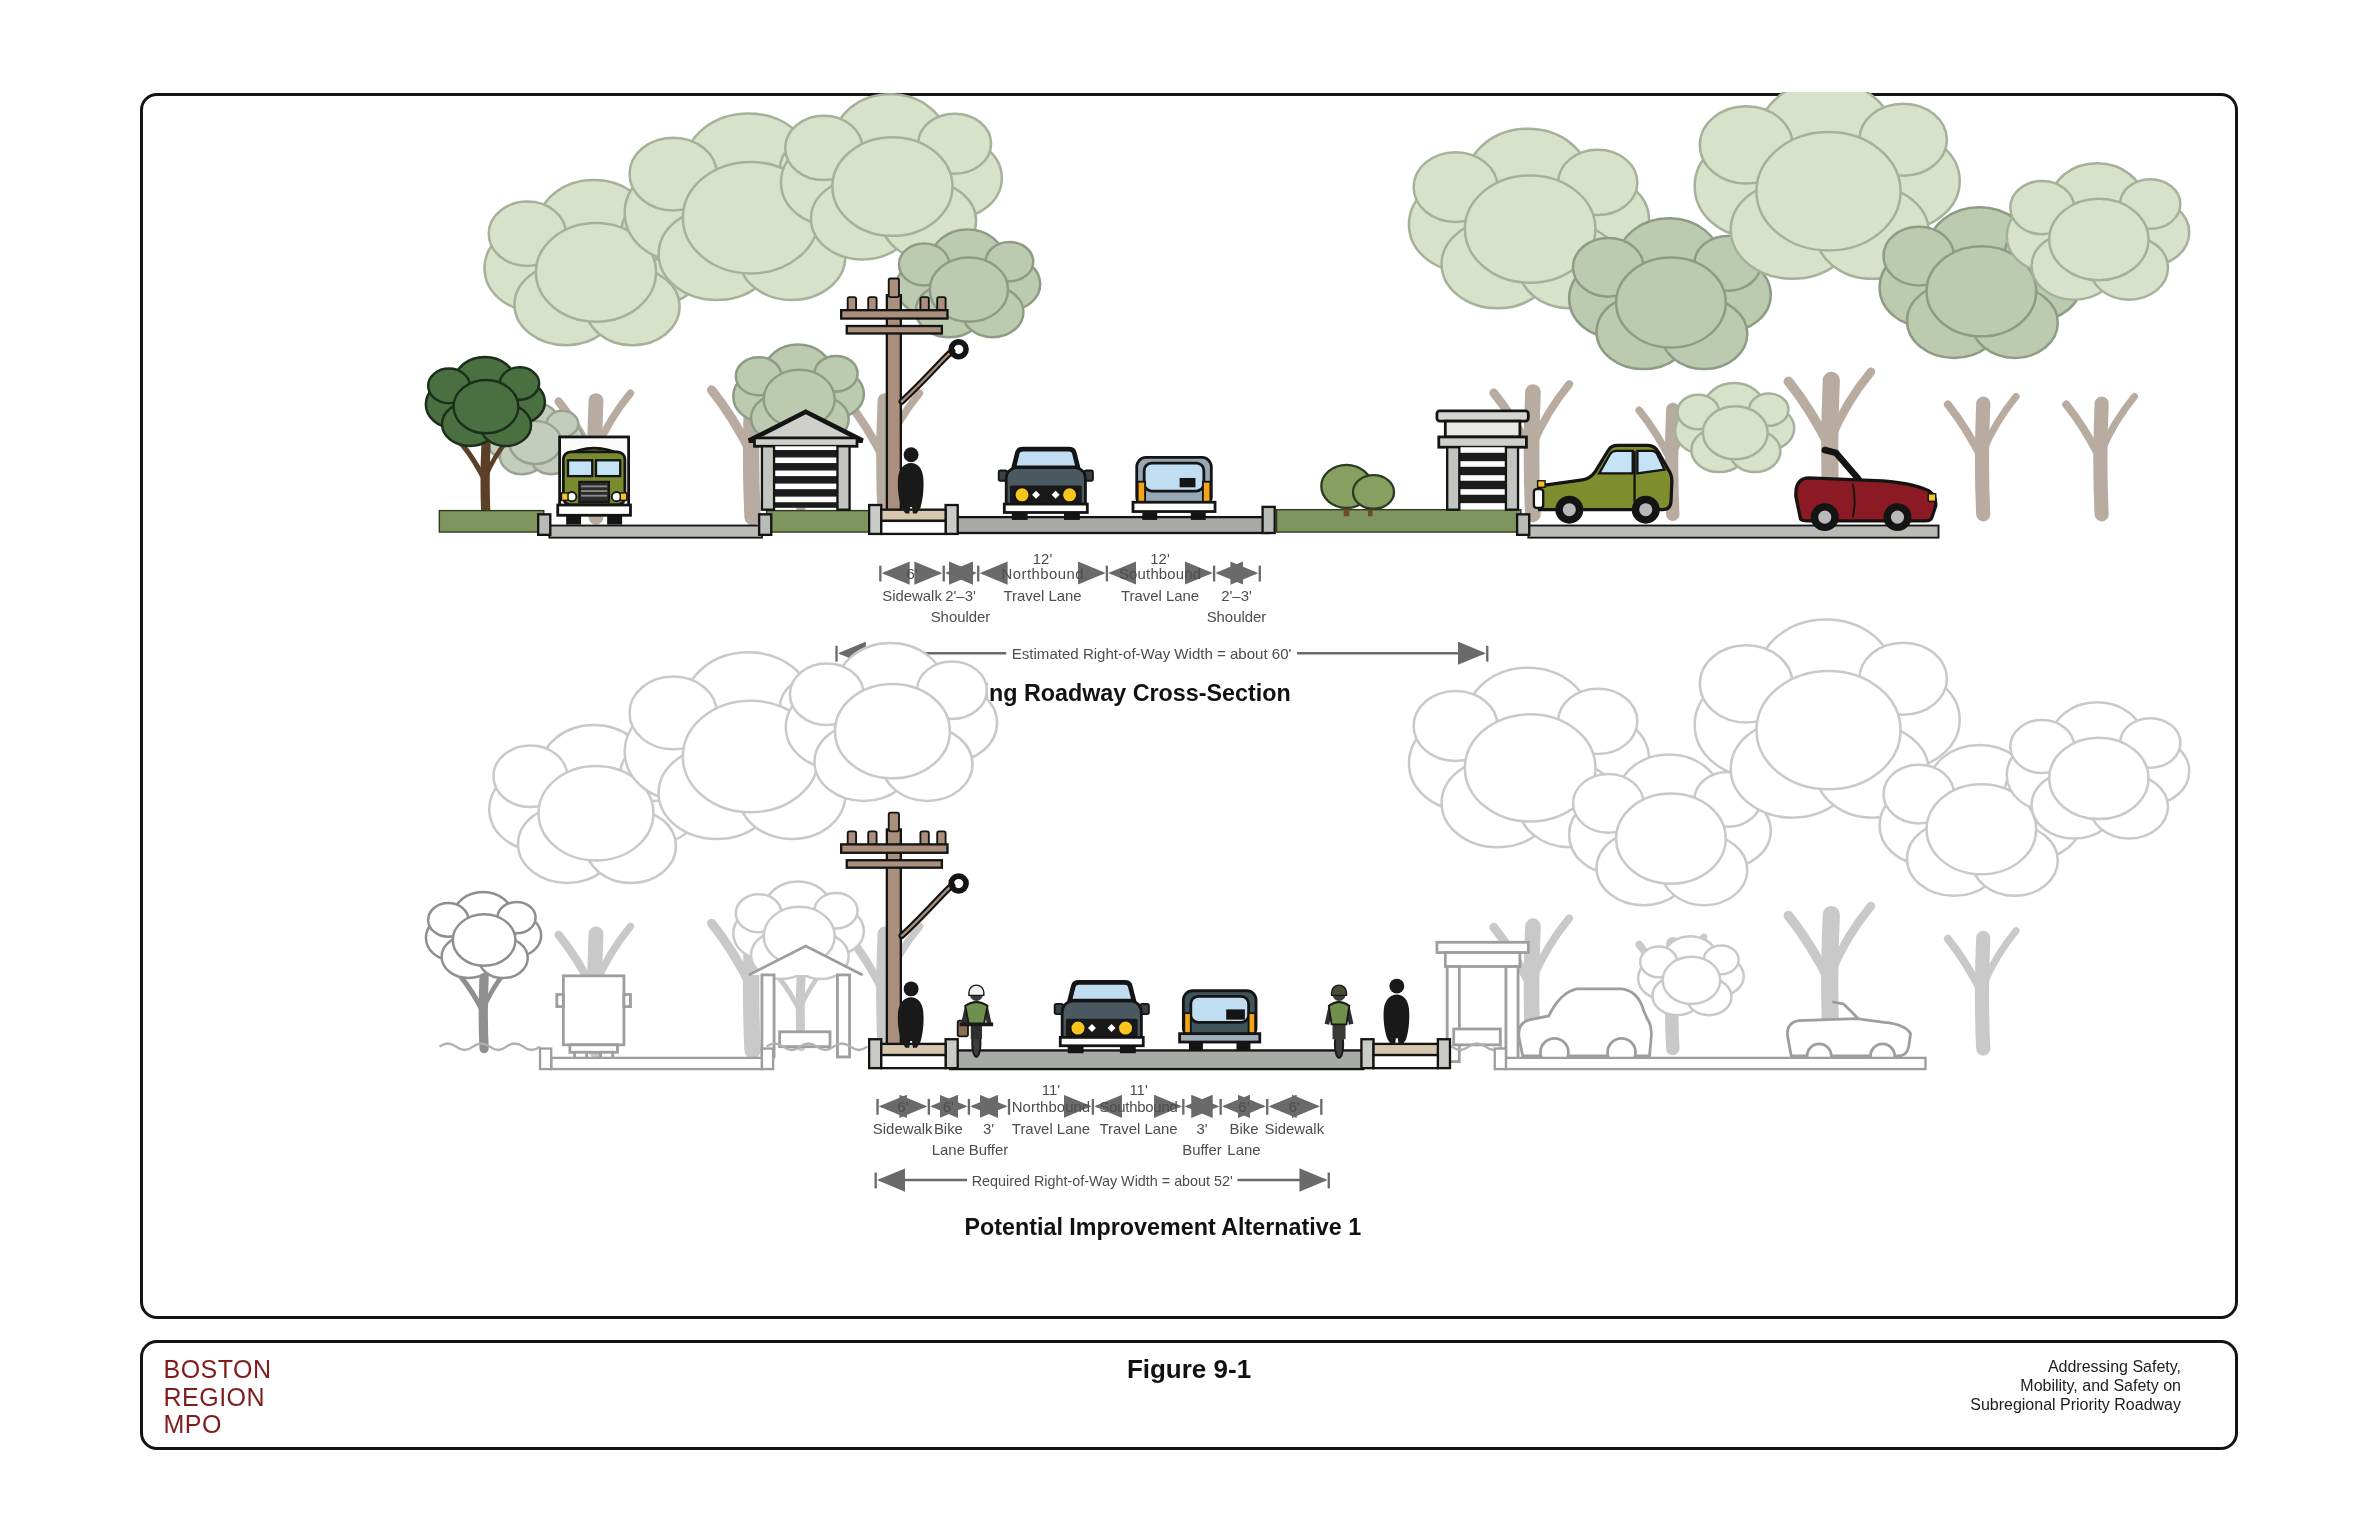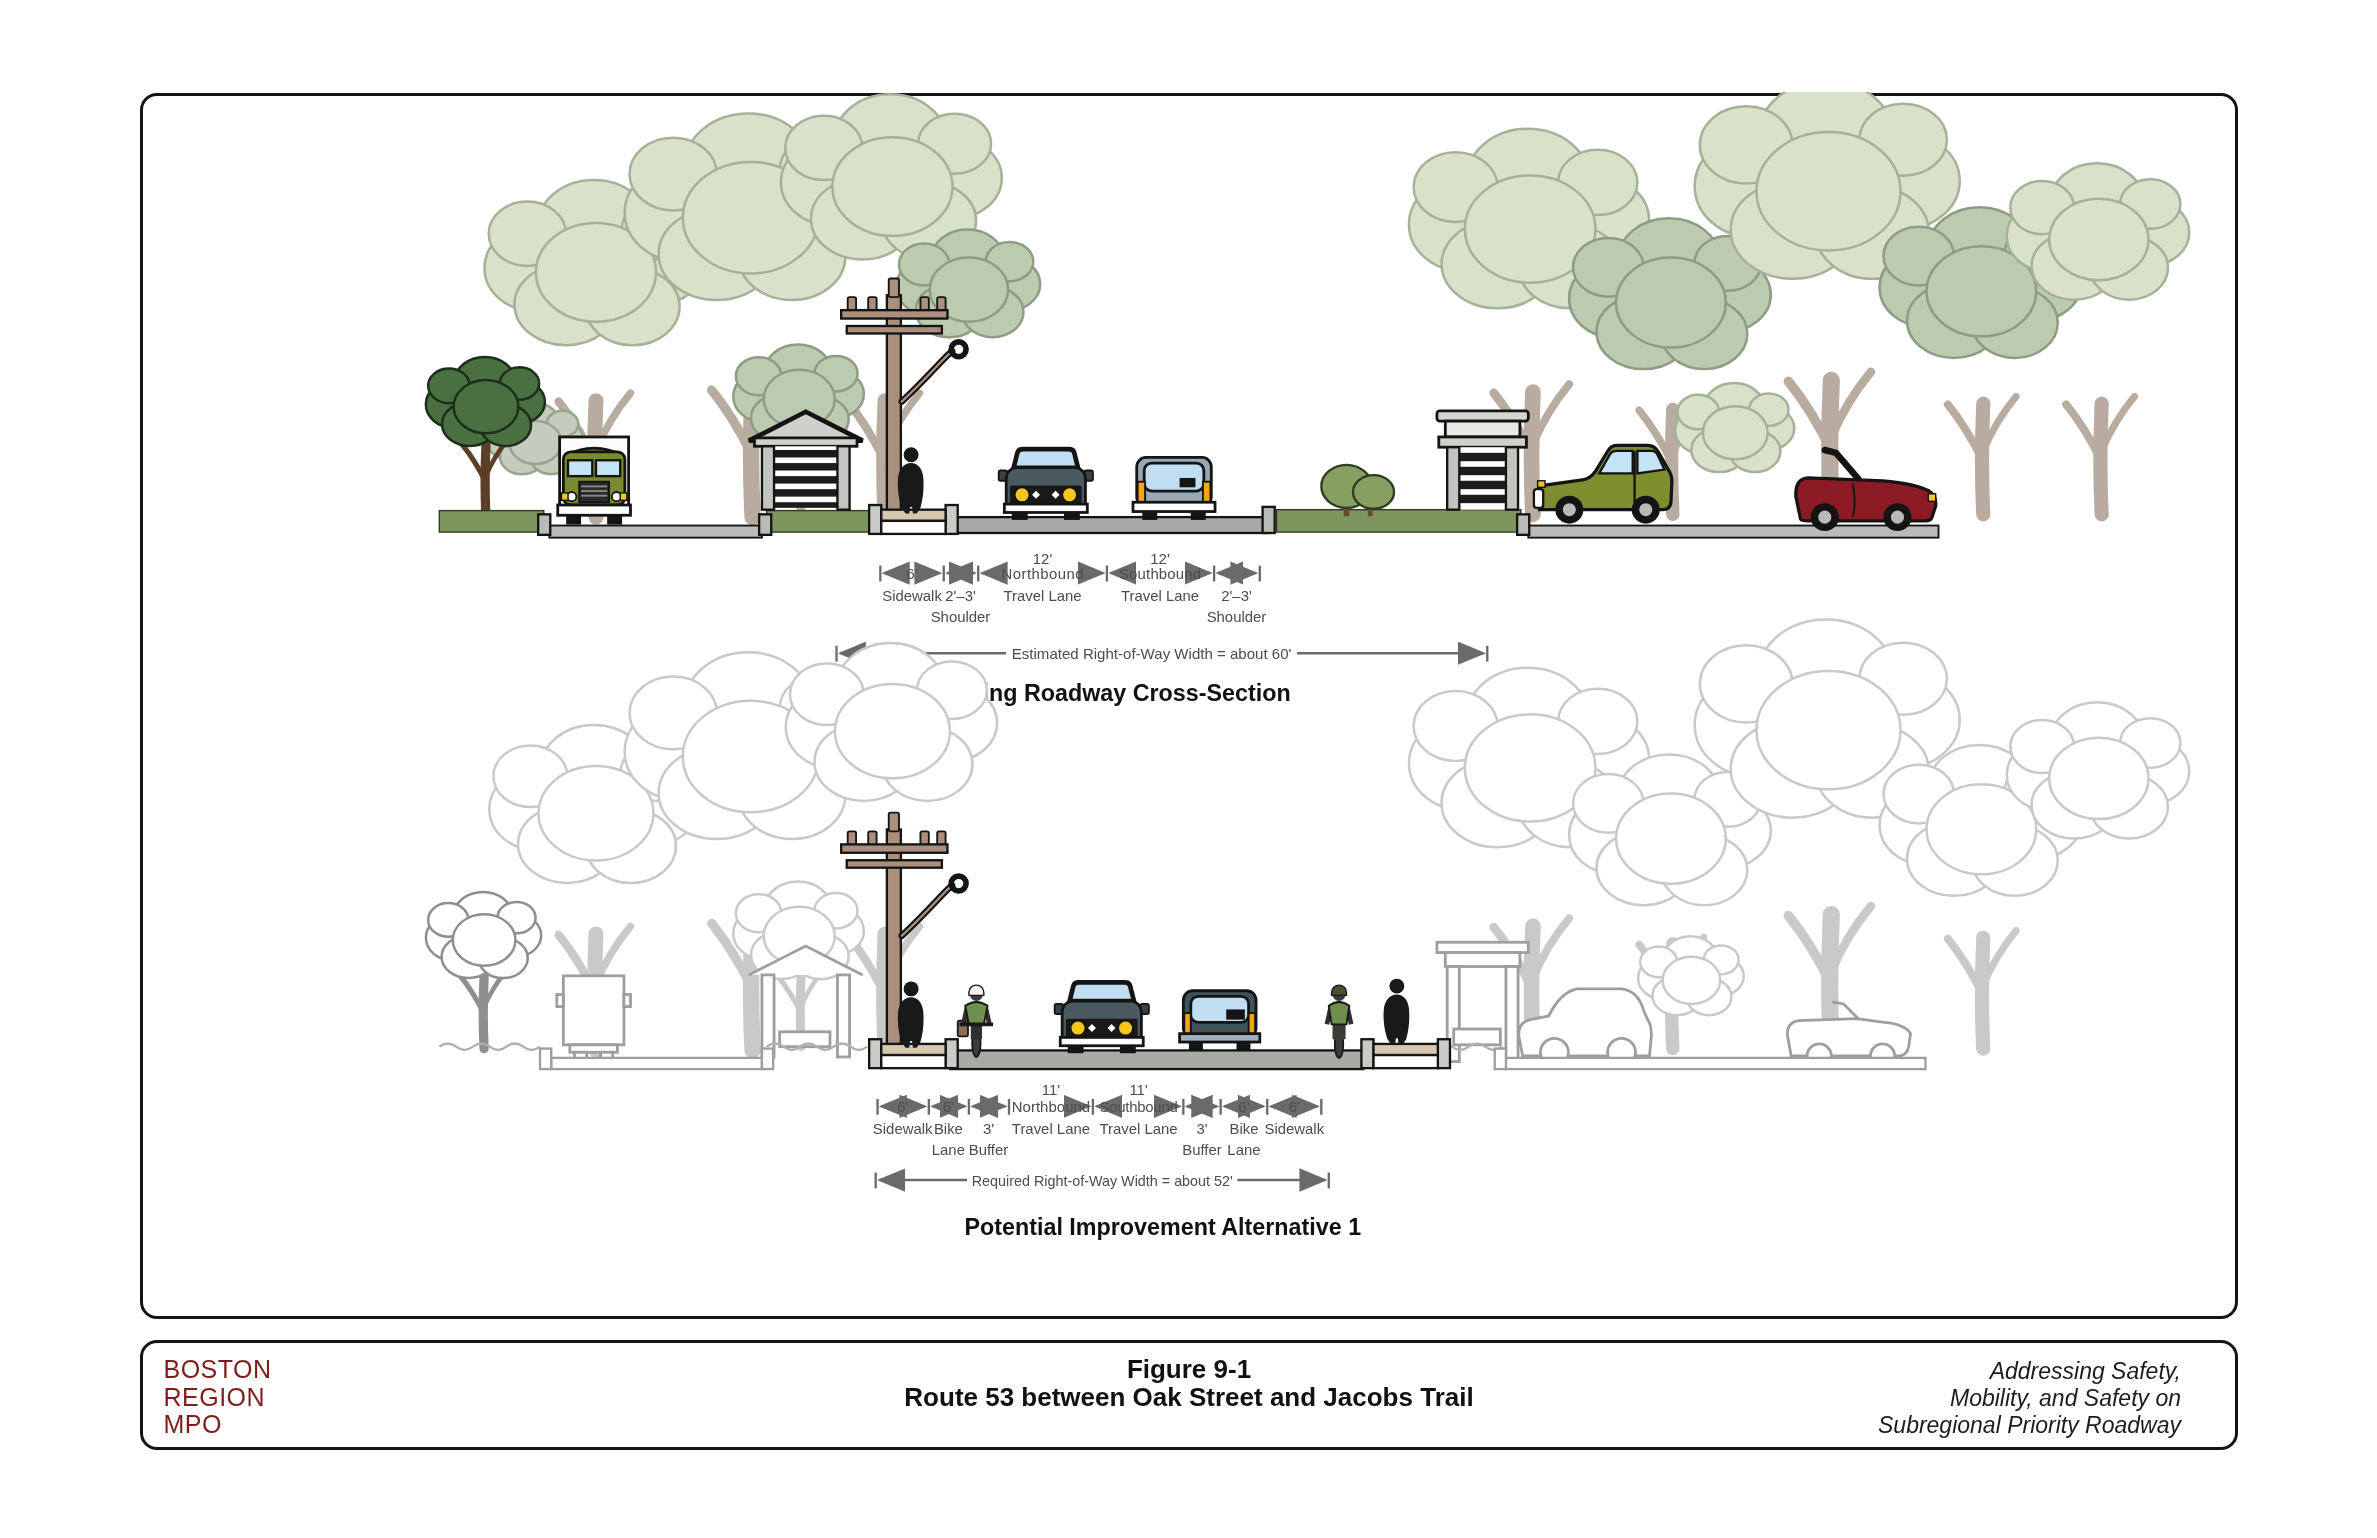--- a/index.html
+++ b/index.html
@@ -7,22 +7,22 @@
         font-family:"Liberation Sans", sans-serif;}
   .main-box{position:absolute;left:140px;top:93px;width:2098px;height:1226px;
             border:3.7px solid #141414;border-radius:17px;box-sizing:border-box;background:#fff;}
   .main-box svg{position:absolute;left:-3.7px;top:-3.7px;width:2098px;height:1226px;}
   .footer-box{position:absolute;left:140px;top:1340px;width:2098px;height:110px;
               border:3.7px solid #141414;border-radius:17px;box-sizing:border-box;background:#fff;
               display:flex;align-items:center;}
   .footer-org{position:absolute;left:20.5px;top:13px;font-size:25px;line-height:1.1;color:#7f1d1d;letter-spacing:0.5px;}
   .footer-caption{position:absolute;left:0;right:0;top:12px;text-align:center;font-size:26px;
                   font-weight:bold;line-height:1.08;color:#111;}
-  .footer-tagline{position:absolute;right:54px;top:15px;text-align:right;font-style:italic;
-                  font-size:23px;line-height:1.18;color:#1c1c1c;}
+  .footer-tagline{position:absolute;right:54px;top:15px;text-align:right;
+                  font-size:16px;line-height:1.18;color:#1c1c1c;}
   text{font-family:"Liberation Sans", sans-serif;}
   .dim{font-size:16px;fill:#4d4d4d;}
   .dimline{stroke:#6a6a6a;stroke-width:2.5;}
   .tick{stroke:#6a6a6a;stroke-width:2.5;}
   .sec-title{font-size:25px;font-weight:bold;fill:#111;}
 </style>
 </head>
 <body>
 
 <div class="page">
@@ -441,21 +441,20 @@
   </div>
 
   <div class="footer-box">
     <div class="footer-org">
       <div>BOSTON</div>
       <div>REGION</div>
       <div>MPO</div>
     </div>
     <div class="footer-caption">
       <div>Figure 9-1</div>
-      <div>Route 53 between Oak Street and Jacobs Trail</div>
     </div>
     <div class="footer-tagline">
       <div>Addressing Safety,</div>
       <div>Mobility, and Safety on</div>
       <div>Subregional Priority Roadway</div>
     </div>
   </div>
 
 </div>
 

